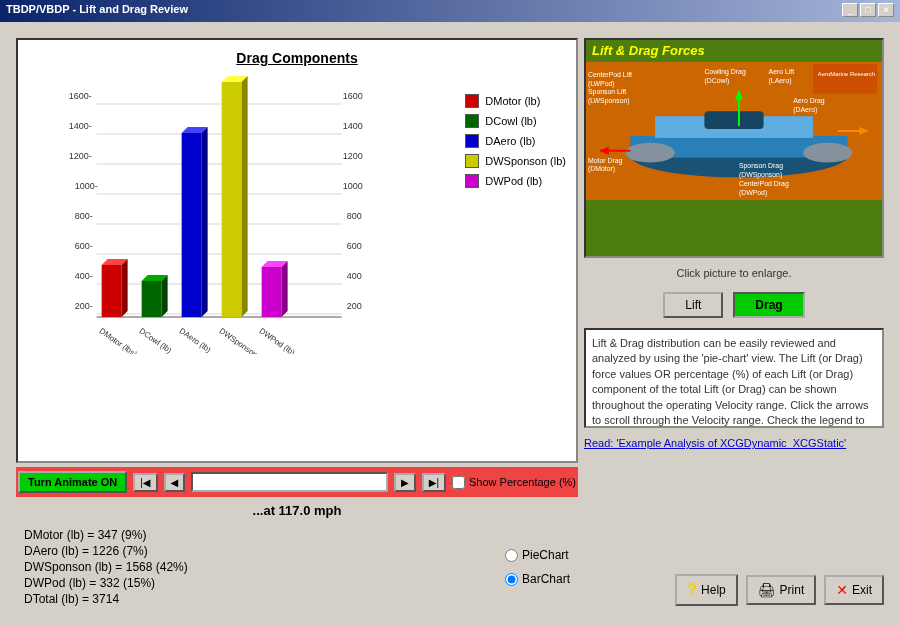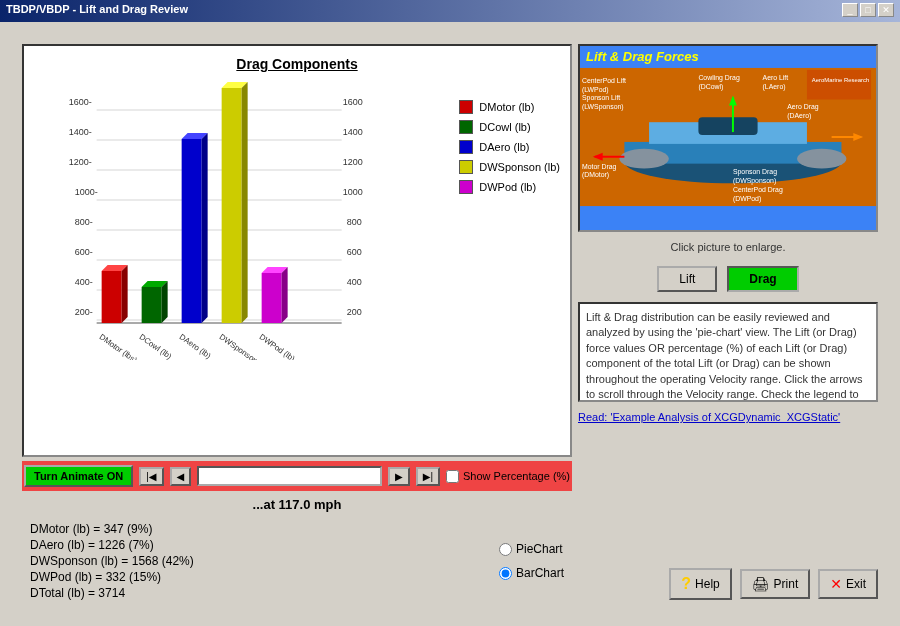--- a/index.html
+++ b/index.html
@@ -36,21 +36,21 @@
       border-left-color: #fff;
       display: flex;
       align-items: center;
       justify-content: center;
       font-size: 9px;
       cursor: pointer;
     }
     .main-content {
       display: flex;
       height: calc(626px - 22px);
-      padding: 22px;
+      padding: 16px;
       gap: 6px;
     }
     .left-panel {
       flex: 1;
       display: flex;
       flex-direction: column;
       gap: 4px;
     }
     .chart-container {
       border: 2px inset #888;
@@ -143,23 +143,23 @@
       flex-direction: column;
       gap: 2px;
     }
     .right-panel {
       width: 300px;
       display: flex;
       flex-direction: column;
       gap: 6px;
     }
     .diagram-box {
-      background: #3b82f6;
+      background: #4d7c0f;
       border: 2px inset #888;
-      height: 188px;
+      height: 220px;
       position: relative;
       overflow: hidden;
     }
     .diagram-title {
       color: #ffff00;
       font-weight: bold;
       font-size: 13px;
       padding: 3px 6px;
       font-style: italic;
     }

